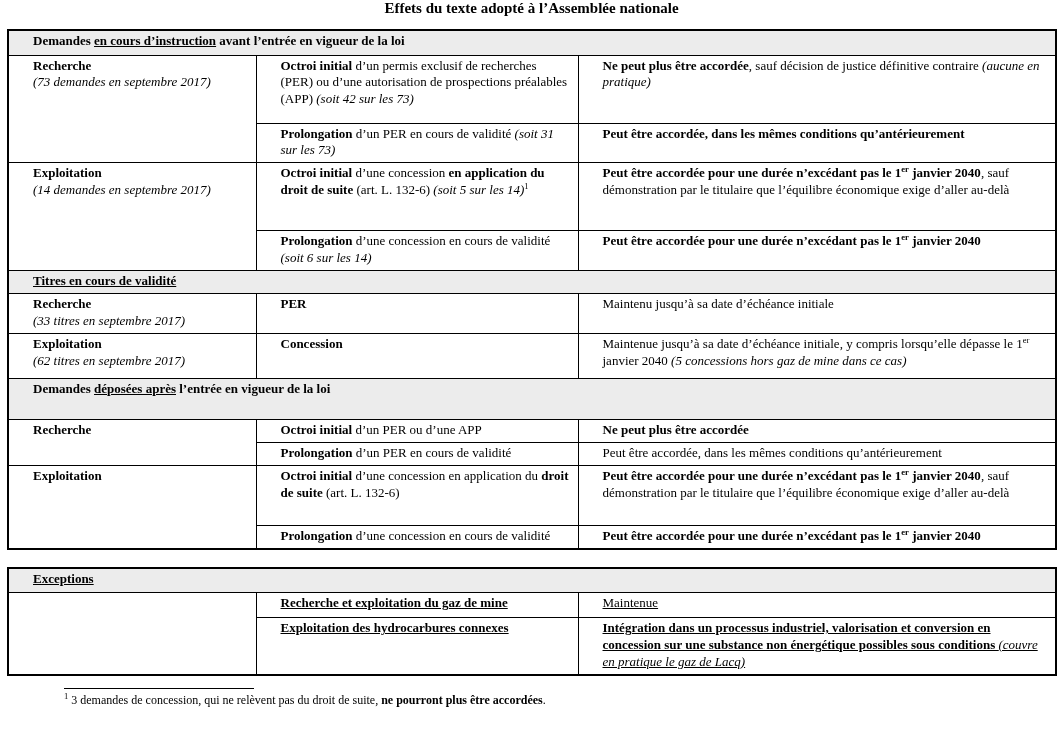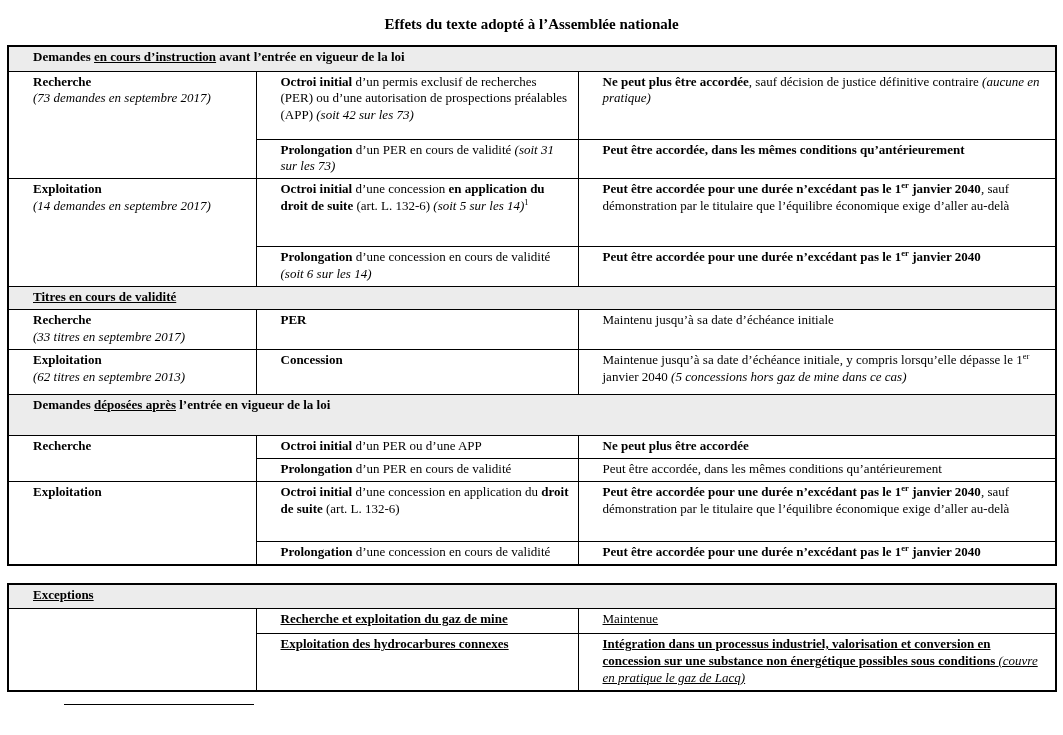--- a/index.html
+++ b/index.html
@@ -3,21 +3,21 @@
 <meta charset="utf-8">
 <style>
   html, body { margin: 0; padding: 0; background: #ffffff; }
   body {
     width: 1063px; height: 735px;
     font-family: "Liberation Serif", "DejaVu Serif", serif;
     color: #000;
   }
   .page { position: relative; width: 1063px; height: 735px; overflow: hidden; background: #fff; }
   .doc-title {
-    padding-top: 16px;
+    padding-top: 0;
     text-align: center;
     font-size: 15px;
     font-weight: bold;
   }
   table.doc {
     border-collapse: collapse;
     table-layout: fixed;
     width: 1048px;
     margin-left: 7px;
     border: 2px solid #000;
@@ -97,21 +97,21 @@
         <td>
             <div class="b">Recherche</div>
             <div class="i">(33 titres en septembre 2017)</div>
           </td>
         <td><span class="b">PER</span></td>
         <td><span>Maintenu jusqu’à sa date d’échéance initiale</span></td>
       </tr>
       <tr style="height:45px">
         <td>
             <div class="b">Exploitation</div>
-            <div class="i">(62 titres en septembre 2013)</div>
+            <div class="i">(62 titres en septembre 2017)</div>
           </td>
         <td><span class="b">Concession</span></td>
         <td><span>Maintenue jusqu’à sa date d’échéance initiale, y compris lorsqu’elle dépasse le 1</span><sup>er</sup><span> janvier 2040 </span><span class="i">(5 concessions hors gaz de mine dans ce cas)</span></td>
       </tr>
       <tr style="height:41px">
         <td colspan="3" class="section"><span>Demandes </span><span class="u">déposées après</span><span> l’entrée en vigueur de la loi</span></td>
       </tr>
       <tr style="height:22px">
         <td rowspan="2">
             <div class="b">Recherche</div>
@@ -153,14 +153,15 @@
         <td><span>Maintenue</span></td>
       </tr>
       <tr style="height:57px">
         <td><span class="b">Exploitation des hydrocarbures connexes</span></td>
         <td><span class="b">Intégration dans un processus industriel, valorisation et conversion en concession sur une substance non énergétique possibles sous conditions </span><span class="i">(couvre en pratique le gaz de Lacq)</span></td>
       </tr>
     </tbody>
   </table>
 
   <div class="footnote-rule"></div>
+  <div class="footnote-text"><sup>1</sup><span> 3 demandes de concession, qui ne relèvent pas du droit de suite, </span><span class="b">ne pourront plus être accordées</span><span>.</span></div>
 
 </div>
 
 </body></html>

